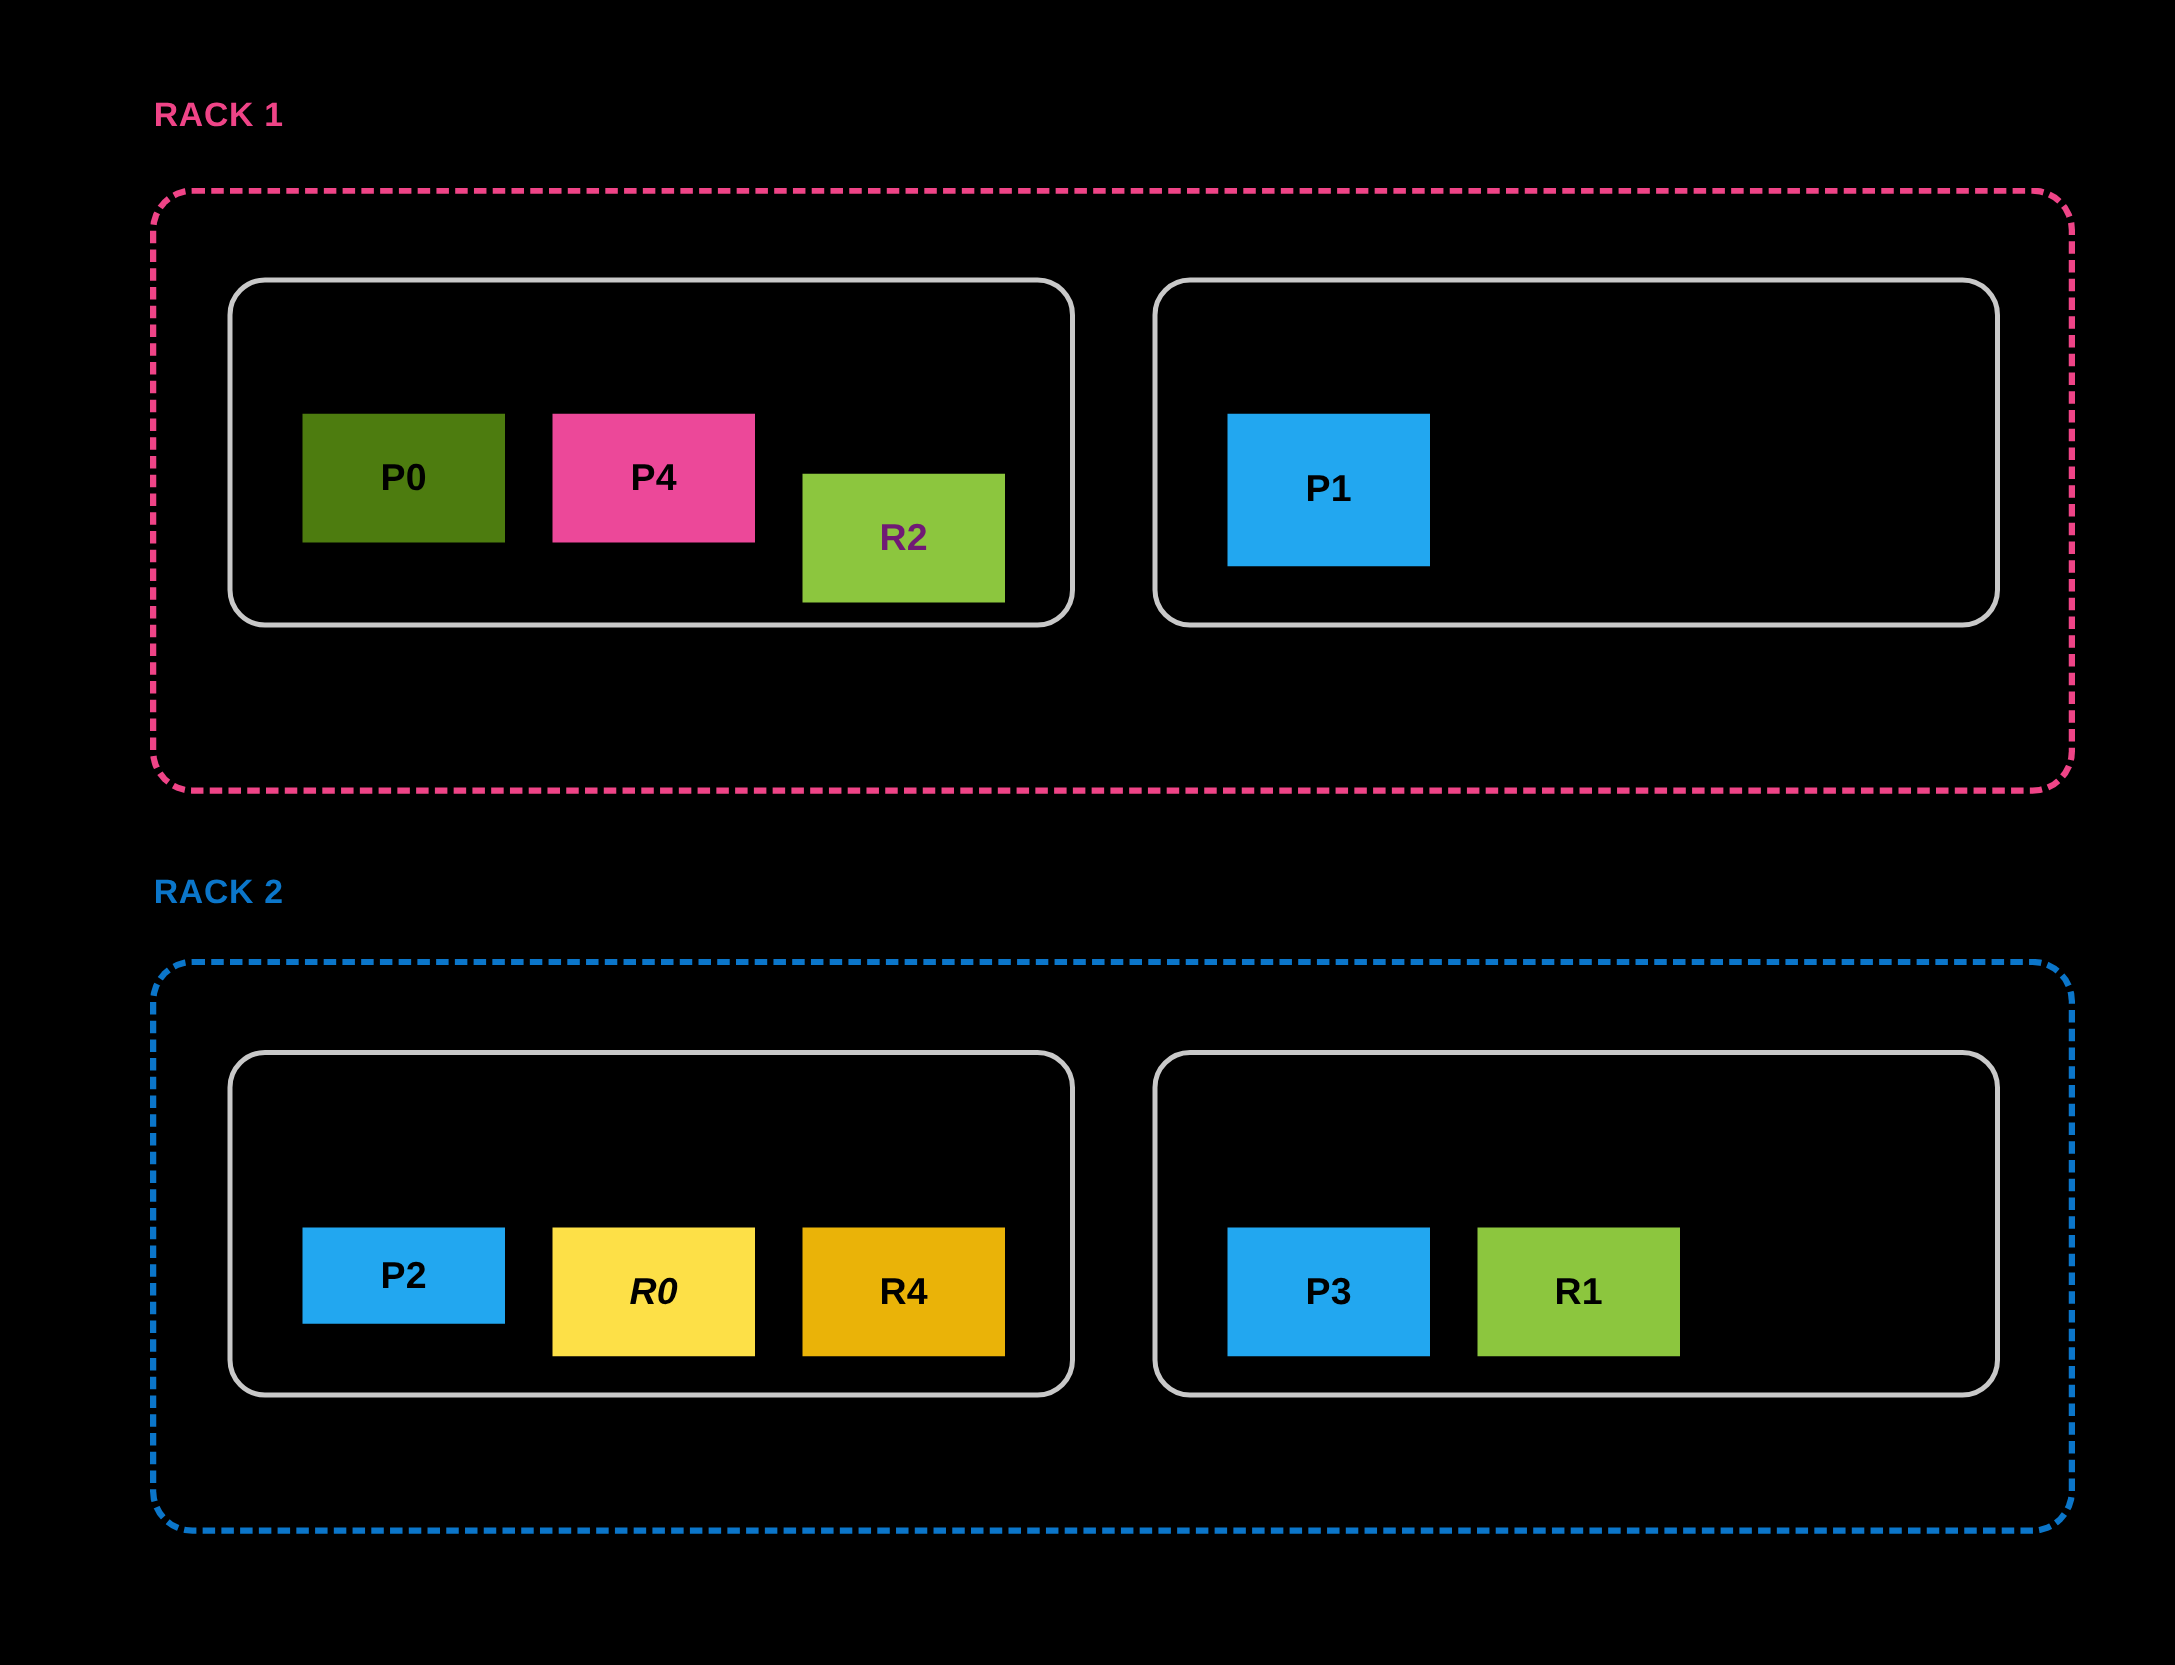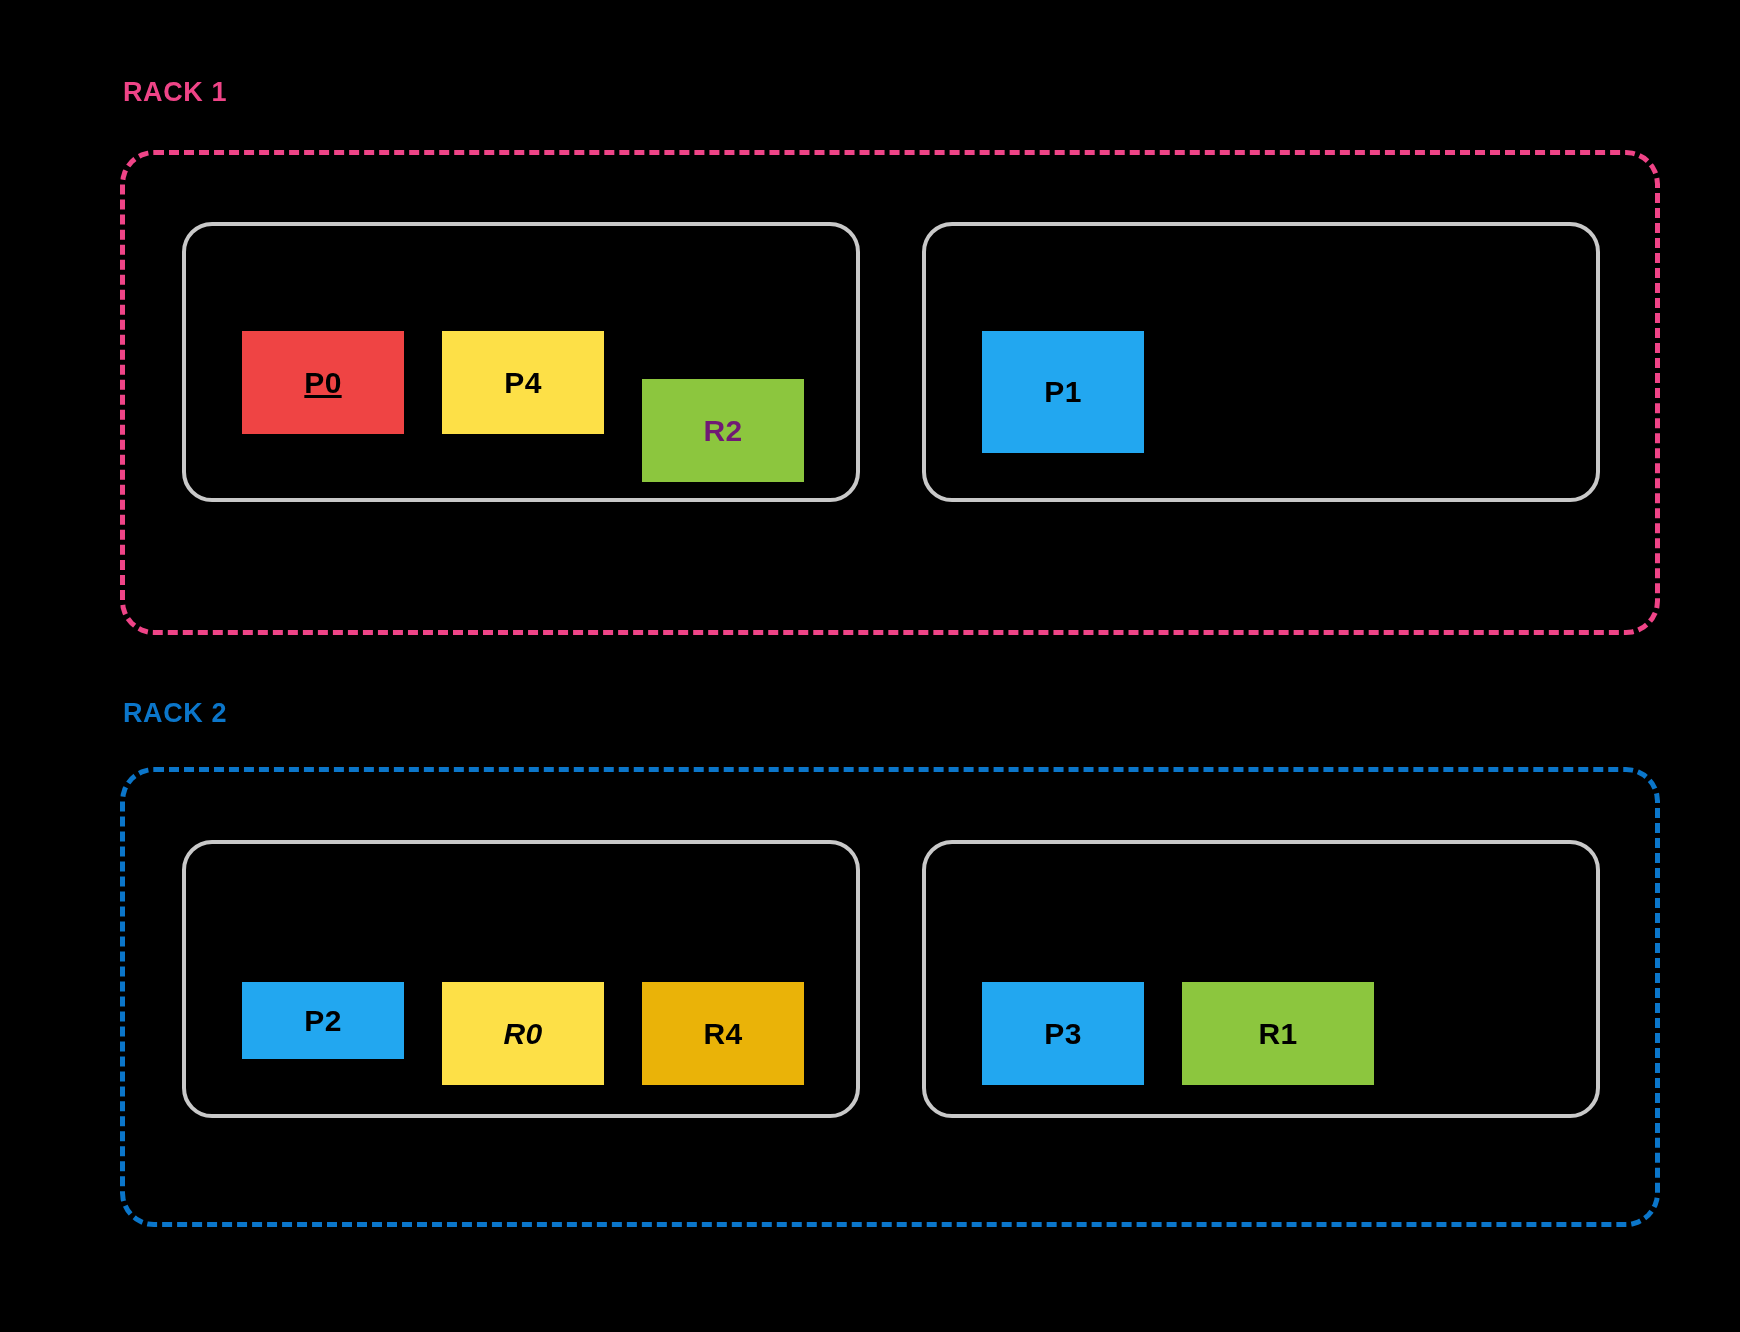--- a/index.html
+++ b/index.html
@@ -63,27 +63,27 @@
   }
 </style>
 </head>
 <body>
 
 <div class="canvas">
 
 <div class="rack-label" style="left: 123px; top: 79px; color: rgb(239, 68, 135);">RACK 1</div>
     <div class="rack-box" style="left: 120px; top: 150px; width: 1540px; height: 485px; border-color: rgb(239, 68, 135);"></div>
     <div class="node-box" style="left: 182px; top: 222px; width: 678px; height: 280px; border-color: rgb(201, 201, 201);"></div>
-    <div class="chip" style="left: 242px; top: 331px; width: 162px; height: 103px; background: #ef4444; color: rgb(0, 0, 0); text-decoration: underline;">P0</div>
-    <div class="chip" style="left: 442px; top: 331px; width: 162px; height: 103px; background: #fde047; color: rgb(0, 0, 0);">P4</div>
+    <div class="chip" style="left: 242px; top: 331px; width: 162px; height: 103px; background: #4d7c0f; color: rgb(0, 0, 0);">P0</div>
+    <div class="chip" style="left: 442px; top: 331px; width: 162px; height: 103px; background: #ec4899; color: rgb(0, 0, 0);">P4</div>
     <div class="chip" style="left: 642px; top: 331px; width: 162px; height: 103px; background: rgb(140, 198, 62); color: #701a75; margin-top: 48px;">R2</div>
     <div class="node-box" style="left: 922px; top: 222px; width: 678px; height: 280px; border-color: rgb(201, 201, 201);"></div>
     <div class="chip" style="left: 982px; top: 331px; width: 162px; height: 122px; background: rgb(34, 167, 240); color: rgb(0, 0, 0);">P1</div>
     <div class="rack-label" style="left: 123px; top: 700px; color: rgb(11, 118, 202);">RACK 2</div>
     <div class="rack-box" style="left: 120px; top: 767px; width: 1540px; height: 460px; border-color: rgb(11, 118, 202);"></div>
     <div class="node-box" style="left: 182px; top: 840px; width: 678px; height: 278px; border-color: rgb(201, 201, 201);"></div>
     <div class="chip" style="left: 242px; top: 982px; width: 162px; height: 77px; background: rgb(34, 167, 240); color: rgb(0, 0, 0);">P2</div>
     <div class="chip" style="left: 442px; top: 982px; width: 162px; height: 103px; background: #fde047; color: rgb(0, 0, 0); font-style: italic;">R0</div>
     <div class="chip" style="left: 642px; top: 982px; width: 162px; height: 103px; background: #eab308; color: rgb(0, 0, 0);">R4</div>
     <div class="node-box" style="left: 922px; top: 840px; width: 678px; height: 278px; border-color: rgb(201, 201, 201);"></div>
     <div class="chip" style="left: 982px; top: 982px; width: 162px; height: 103px; background: rgb(34, 167, 240); color: rgb(0, 0, 0);">P3</div>
-    <div class="chip" style="left: 1182px; top: 982px; width: 192px; height: 103px; background: rgb(140, 198, 62); color: rgb(0, 0, 0);">R1</div>
+    <div class="chip" style="left: 1182px; top: 982px; width: 162px; height: 103px; background: rgb(140, 198, 62); color: rgb(0, 0, 0);">R1</div>
   </div>
 
 </body></html>

